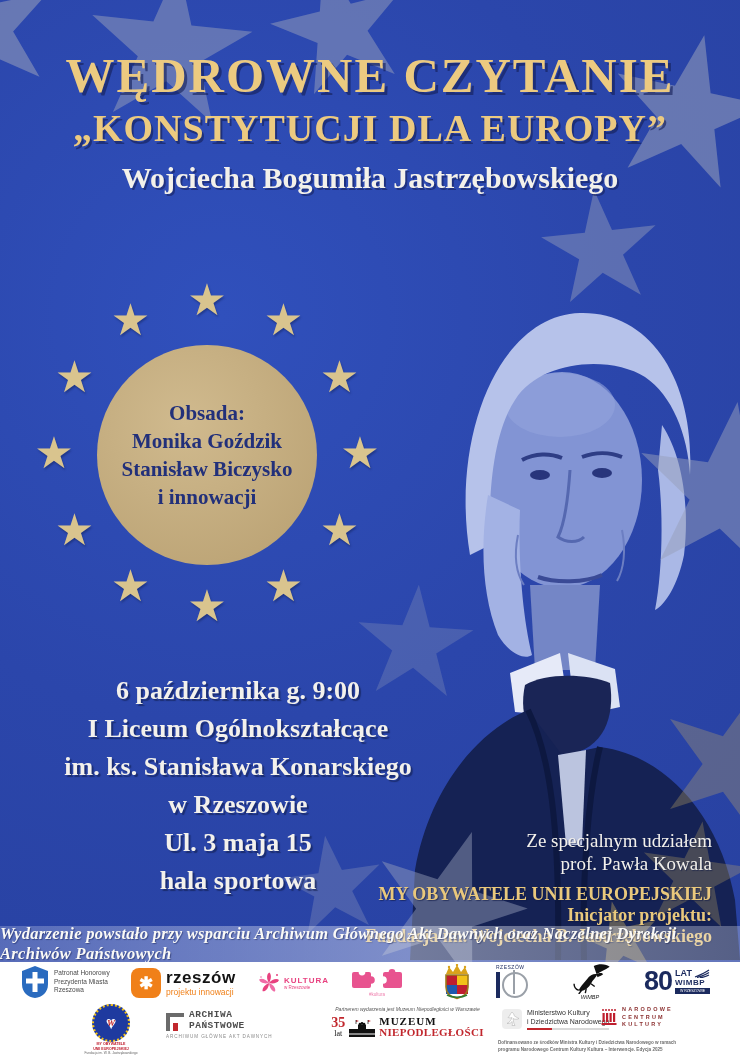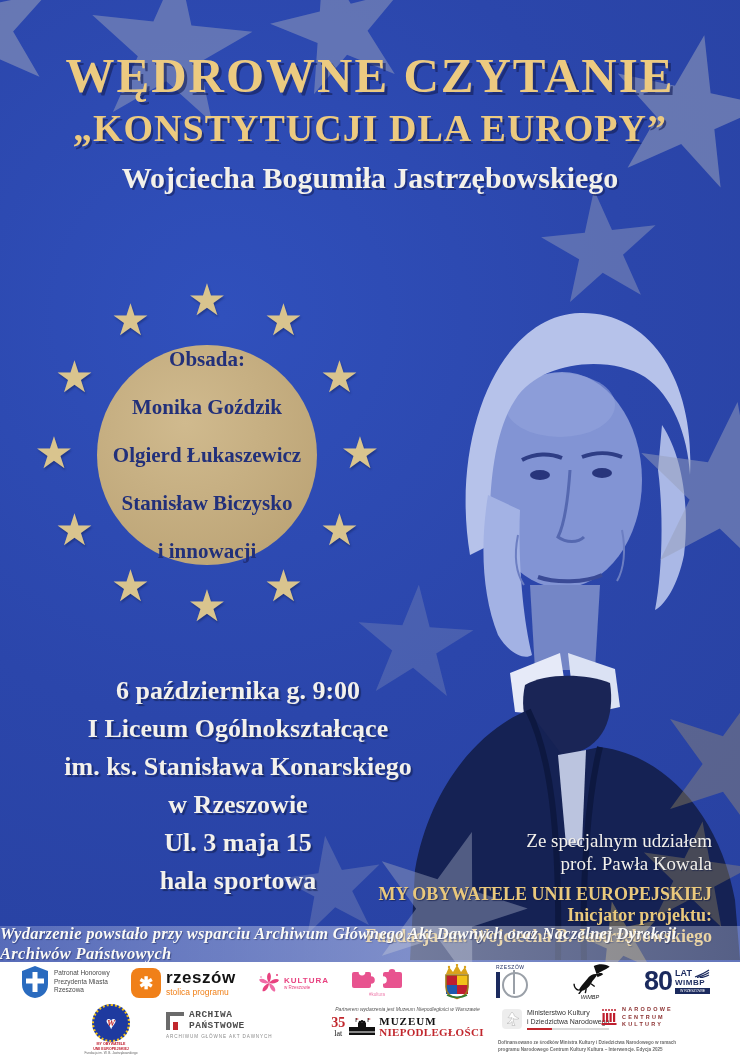--- a/index.html
+++ b/index.html
@@ -16,21 +16,21 @@
   .title-block{position:absolute;top:50px;left:0;width:100%;text-align:center;z-index:3;}
   .t1{font-size:49px;font-weight:bold;color:#ecca80;letter-spacing:2px;line-height:1.08;
       text-shadow:3px 3px 0 rgba(20,30,85,.6);}
   .t2{font-size:38px;font-weight:bold;color:#ecca80;letter-spacing:1px;line-height:1.15;
       text-shadow:2px 3px 0 rgba(20,30,85,.6);margin-top:4px;}
   .t3{font-size:30px;font-weight:bold;color:#f3f1ea;margin-top:10px;
       text-shadow:2px 2px 0 rgba(20,30,85,.55);}
   
   .cast-circle{position:absolute;left:97px;top:345px;width:220px;height:220px;border-radius:50%;
     background:radial-gradient(circle at 40% 35%, #d0ba8e, #bda577 78%);
-    display:flex;flex-direction:column;justify-content:center;align-items:center;text-align:center;z-index:3;gap:20px;}
+    display:flex;flex-direction:column;justify-content:center;align-items:center;text-align:center;z-index:3;}
   .cast-heading,.cast-line{color:#22307a;font-weight:bold;font-size:21px;line-height:28px;}
   
   .event-block{position:absolute;left:12px;top:672px;width:452px;text-align:center;z-index:3;}
   .event-line{color:#f3f1ec;font-weight:bold;font-size:26px;line-height:38px;
     text-shadow:2px 2px 1px rgba(15,25,70,.55);}
   
   .right-block{position:absolute;right:28px;top:829px;text-align:right;z-index:3;}
   .rb-white{color:#f3f1ec;font-size:19px;font-weight:normal;line-height:23px;
     text-shadow:1px 1px 1px rgba(15,25,70,.6);}
   .rb-gold{color:#e9c87c;font-size:18px;font-weight:bold;line-height:21px;
@@ -40,21 +40,21 @@
   .support-bar{position:absolute;left:0;top:926px;width:740px;height:36px;z-index:4;
     background:linear-gradient(90deg,rgba(235,238,250,.24),rgba(235,238,250,.44) 55%,rgba(235,238,250,.3));
     display:flex;align-items:center;justify-content:center;}
   .support-text{font-style:italic;font-weight:bold;color:#fbfaf6;font-size:16.5px;letter-spacing:.3px;
     text-shadow:1px 1px 1px rgba(15,25,70,.45);}
   
   .footer{position:absolute;left:0;top:962px;width:740px;height:95px;background:#fff;z-index:5;
     font-family:"Liberation Sans",sans-serif;}
   .logo{position:absolute;display:flex;}
   .col{display:flex;flex-direction:column;}
-  .row{display:flex;flex-direction:row;align-items:center;}
+  .row{display:flex;flex-direction:row;align-items:flex-end;}
   .pat-text{font-size:6.5px;line-height:8.5px;color:#4a4a4a;}
   .rz-tile{width:30px;height:30px;background:#f08019;border-radius:8px;display:flex;align-items:center;justify-content:center;}
   .rz-ast{color:#fff;font-size:17px;line-height:1;font-weight:bold;}
   .rz-name{font-size:17px;font-weight:bold;color:#141414;line-height:17px;letter-spacing:.5px;}
   .rz-tag{font-size:8.5px;color:#f08019;margin-top:1px;}
   .ku-name{font-size:8px;font-weight:bold;color:#e8417f;letter-spacing:1px;}
   .ku-tag{font-size:4.5px;color:#e8417f;}
   .pz-cap{font-size:4.5px;color:#ef7fae;margin-top:2px;text-align:center;}
   .ilo-city{font-size:5px;color:#1b2a5e;letter-spacing:.5px;}
   .ilo-bar{width:3.5px;height:26px;background:#1b2a5e;margin-right:2px;}
@@ -145,21 +145,20 @@
       <span class="eu-star" style="left: 74.4981px; top: 378.5px; transform: translate(-50%, -52%);">★</span>
       <span class="eu-star" style="left: 130.5px; top: 322.498px; transform: translate(-50%, -52%);">★</span>
       <span class="eu-star" style="left: 207px; top: 302px; transform: translate(-50%, -52%);">★</span>
       <span class="eu-star" style="left: 283.5px; top: 322.498px; transform: translate(-50%, -52%);">★</span>
       <span class="eu-star" style="left: 339.502px; top: 378.5px; transform: translate(-50%, -52%);">★</span>
     </div>
 
   <div class="cast-circle">
     <div class="cast-heading">Obsada:</div>
     <div class="cast-line">Monika Goździk</div>
-    <div class="cast-line">Olgierd Łukaszewicz</div>
     <div class="cast-line">Stanisław Biczysko</div>
     <div class="cast-line">i innowacji</div>
   </div>
 
   <div class="event-block">
     <div class="event-line">6 października g. 9:00</div>
     <div class="event-line">I Liceum Ogólnokształcące</div>
     <div class="event-line">im. ks. Stanisława Konarskiego</div>
     <div class="event-line">w Rzeszowie</div>
     <div class="event-line">Ul. 3 maja 15</div>
@@ -192,21 +191,21 @@
         <span class="pat-text">Rzeszowa</span>
       </div>
     </div>
 
     <div class="logo row" style="left:131px;top:6px;gap:5px;align-items:center;">
       <div class="rz-tile">
         <span class="rz-ast">✱</span>
       </div>
       <div class="col">
         <span class="rz-name">rzeszów</span>
-        <span class="rz-tag">stolica programu</span>
+        <span class="rz-tag">projektu innowacji</span>
       </div>
     </div>
 
     <div class="logo row" style="left:258px;top:10px;gap:4px;align-items:center;">
       <svg width="22" height="22" viewBox="0 0 22 22">
         <g>
           <path d="M11,11 C14,7 19,6 21,8 C20,11 15,12 11,11Z" fill="#e8417f"></path>
           <path d="M11,11 C14,7 19,6 21,8 C20,11 15,12 11,11Z" fill="#f06ba6" transform="rotate(72 11 11)"></path>
           <path d="M11,11 C14,7 19,6 21,8 C20,11 15,12 11,11Z" fill="#e8417f" transform="rotate(144 11 11)"></path>
           <path d="M11,11 C14,7 19,6 21,8 C20,11 15,12 11,11Z" fill="#f06ba6" transform="rotate(216 11 11)"></path>

